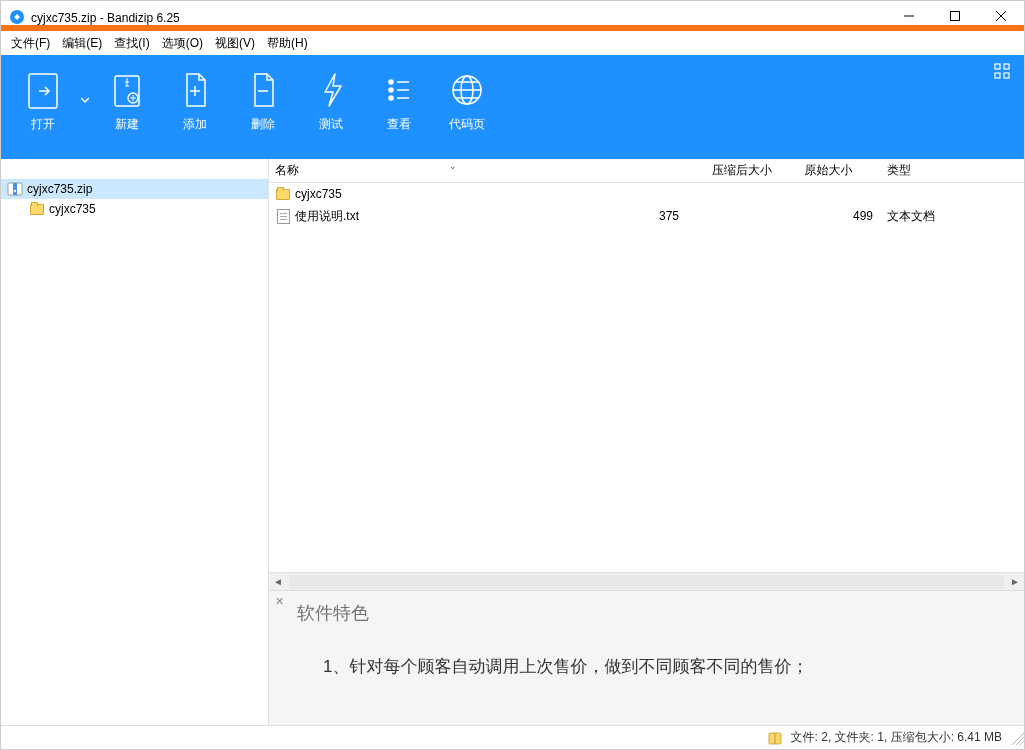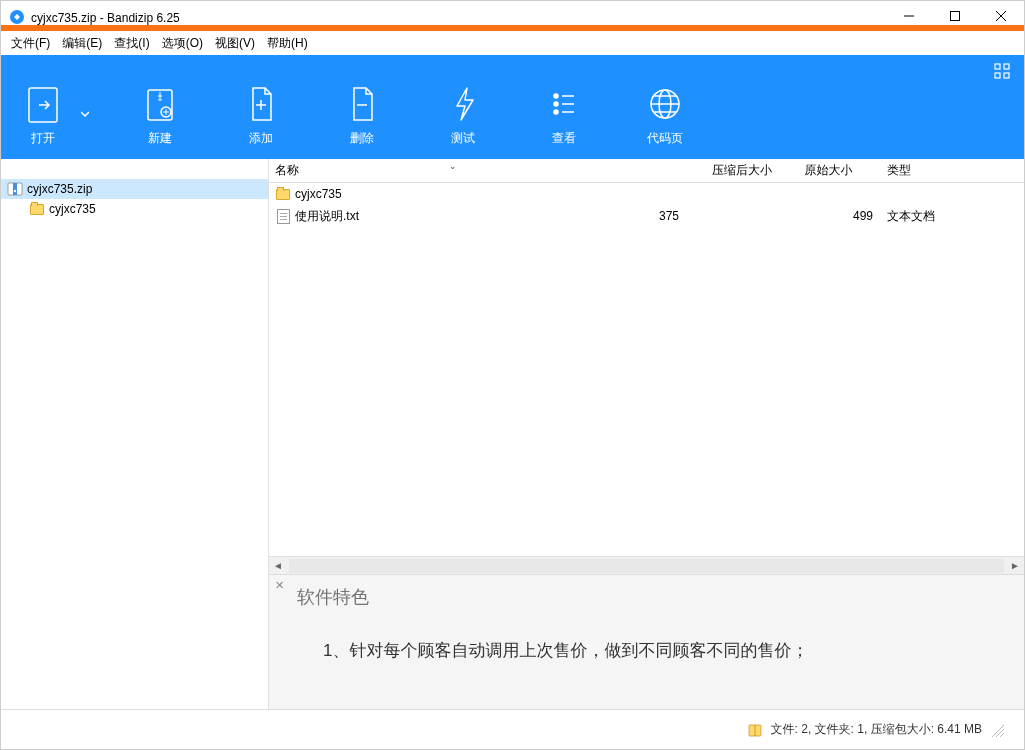--- a/index.html
+++ b/index.html
@@ -11,21 +11,21 @@
 .titlebar .title { flex: 1; font-size: 12px; color: #000; }
 .win-controls { display: flex; height: 100%; }
 .win-btn { width: 46px; height: 30px; display: flex; align-items: center; justify-content: center; cursor: default; }
 .win-btn svg { width: 10px; height: 10px; }
 
 
 .menubar { height: 24px; display: flex; align-items: center; padding: 0 4px; background: #fff; }
 .menu-item { padding: 2px 6px; font-size: 12px; cursor: default; }
 
 
-.toolbar { height: 104px; background: linear-gradient(to bottom, #1e90ff, #1e90ff); background-color: #1a8ff5; display: flex; align-items: flex-end; padding: 0 8px; position: relative; gap: 33px; }
+.toolbar { height: 104px; background: linear-gradient(to bottom, #1e90ff, #1e90ff); background-color: #1a8ff5; display: flex; align-items: flex-start; padding: 0 8px; position: relative; }
 .toolbar { background: #1e90ff; }
 .tool-btn { display: flex; flex-direction: column; align-items: center; justify-content: center; color: #fff; padding: 6px 14px; height: 90px; cursor: default; }
 .tool-btn .ticon { width: 40px; height: 44px; display: flex; align-items: center; justify-content: center; }
 .tool-btn .tlabel { font-size: 12px; margin-top: 4px; }
 .tool-dropdown { width: 16px; display: flex; align-items: center; justify-content: center; color: #fff; height: 90px; cursor: default; }
 .tool-group { display: flex; align-items: center; }
 .toolbar-right { position: absolute; right: 14px; top: 8px; color: #fff; cursor: default; }
 
 
 .main { flex: 1; display: flex; min-height: 0; }
@@ -55,21 +55,21 @@
 .hscroll .arrow { width: 18px; height: 18px; display: flex; align-items: center; justify-content: center; color: #666; font-size: 10px; cursor: default; }
 .hscroll .track { flex: 1; height: 14px; background: #e8e8e8; margin: 0 2px; }
 
 
 .preview { border-top: 1px solid #ddd; background: #f5f5f5; padding: 10px 14px 8px 14px; height: 135px; position: relative; overflow: hidden; }
 .preview-close { position: absolute; left: 6px; top: 4px; font-size: 11px; color: #888; cursor: default; }
 .preview-title { font-size: 18px; color: #737373; margin-left: 14px; margin-bottom: 18px; }
 .preview-text { font-size: 17px; color: #333; padding-left: 40px; padding-top: 12px; }
 
 
-.statusbar { height: 40px; border-top: 1px solid #ddd; display: flex; align-items: center; padding: 0 20px; background: #fff; font-size: 12px; }
+.statusbar { height: 24px; border-top: 1px solid #ddd; display: flex; align-items: center; padding: 0 0; background: #fff; font-size: 12px; }
 .statusbar .sicon { width: 16px; height: 16px; margin-left: auto; margin-right: 8px; }
 .statusbar .stext { color: #333; }
 .statusbar .corner { width: 14px; height: 14px; margin-left: 8px; }
 
 
 .folder-icon { width: 14px; height: 11px; background: #ffd86b; border: 1px solid #d9a730; border-radius: 1px; position: relative; }
 .folder-icon::before { content: ''; position: absolute; top: -3px; left: 0; width: 5px; height: 3px; background: #ffd86b; border: 1px solid #d9a730; border-bottom: none; border-radius: 1px 1px 0 0; }
 .txt-icon { width: 13px; height: 15px; background: #fff; border: 1px solid #999; position: relative; }
 .txt-icon::after { content: ''; position: absolute; top: 3px; left: 2px; right: 2px; height: 1px; background: #aaa; box-shadow: 0 3px 0 #aaa, 0 6px 0 #aaa; }
 

